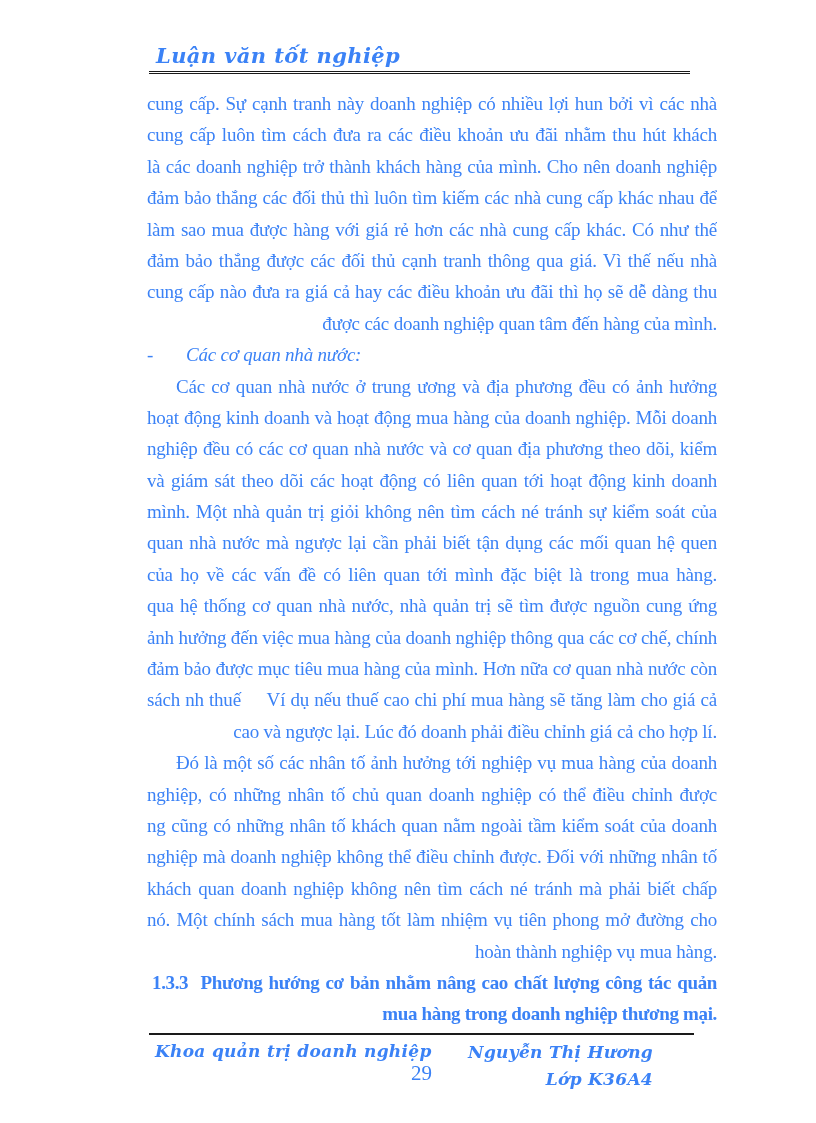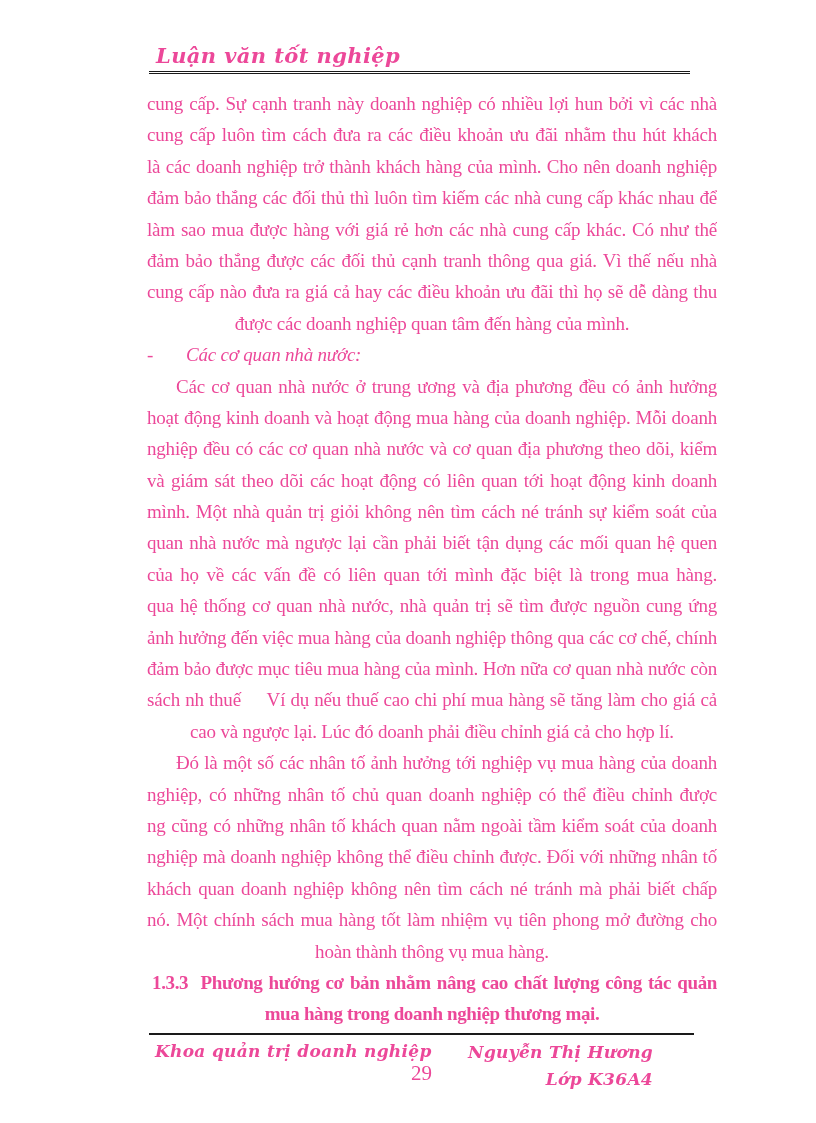--- a/index.html
+++ b/index.html
@@ -1,21 +1,21 @@
 <!DOCTYPE html>
 <html><head>
 <meta charset="utf-8">
 <style>
   html, body { margin: 0; padding: 0; background: #ffffff; }
   .page {
     position: relative;
     width: 816px;
     height: 1123px;
     background: #ffffff;
-    color: #ec4899;
+    color: #3b82f6;
     font-family: "Liberation Serif", serif;
     overflow: hidden;
   }
   
   .header {
     position: absolute;
     left: 149px;
     top: 44px;
     width: 541px;
     border-bottom: 3px double #1a1a1a;
@@ -37,21 +37,21 @@
     position: absolute;
     left: 147px;
     top: 88px;
     width: 570px;
     font-size: 19px;
     line-height: 31.4px;
     letter-spacing: -0.2px;
   }
   .line { height: 31.4px; overflow: hidden; white-space: normal; }
   .jz  { text-align: justify; text-align-last: justify; }
-  .end { text-align: center; }
+  .end { text-align: right; }
   .ind { text-indent: 29px; }
   .hind { text-indent: 5px; }
   .bold { font-weight: bold; letter-spacing: -0.35px; }
   .list-line { display: flex; }
   .li-marker { width: 27px; flex: 0 0 27px; }
   .li-text { font-style: italic; margin-left: 12px; }
   
   .footer {
     position: absolute;
     left: 147px;
@@ -123,21 +123,21 @@
       <div class="line jz">ảnh hưởng đến việc mua hàng của doanh nghiệp thông qua các cơ chế, chính</div>
       <div class="line jz">đảm bảo được mục tiêu mua hàng của mình. Hơn nữa cơ quan nhà nước còn</div>
       <div class="line jz">sách nh thuế&nbsp;&nbsp;&nbsp;&nbsp; Ví dụ nếu thuế cao chi phí mua hàng sẽ tăng làm cho giá cả</div>
       <div class="line end">cao và ngược lại. Lúc đó doanh phải điều chỉnh giá cả cho hợp lí.</div>
       <div class="line ind jz">Đó là một số các nhân tố ảnh hưởng tới nghiệp vụ mua hàng của doanh</div>
       <div class="line jz">nghiệp, có những nhân tố chủ quan doanh nghiệp có thể điều chỉnh được như-</div>
       <div class="line jz">ng cũng có những nhân tố khách quan nằm ngoài tầm kiểm soát của doanh</div>
       <div class="line jz">nghiệp mà doanh nghiệp không thể điều chỉnh được. Đối với những nhân tố</div>
       <div class="line jz">khách quan doanh nghiệp không nên tìm cách né tránh mà phải biết chấp nhận</div>
       <div class="line jz">nó. Một chính sách mua hàng tốt làm nhiệm vụ tiên phong mở đường cho việc</div>
-      <div class="line end">hoàn thành thông vụ mua hàng.</div>
+      <div class="line end">hoàn thành nghiệp vụ mua hàng.</div>
       <div class="line bold jz hind">1.3.3&nbsp; Phương hướng cơ bản nhằm nâng cao chất lượng công tác quản trị</div>
       <div class="line bold end">mua hàng trong doanh nghiệp thương mại.</div>
     </div>
 
   <div class="footer">
     <div class="footer-rule"></div>
     <div class="f-left script">Khoa quản trị doanh nghiệp</div>
     <div class="f-page">29</div>
     <div class="f-right script">
       <div>Nguyễn Thị Hương</div>

